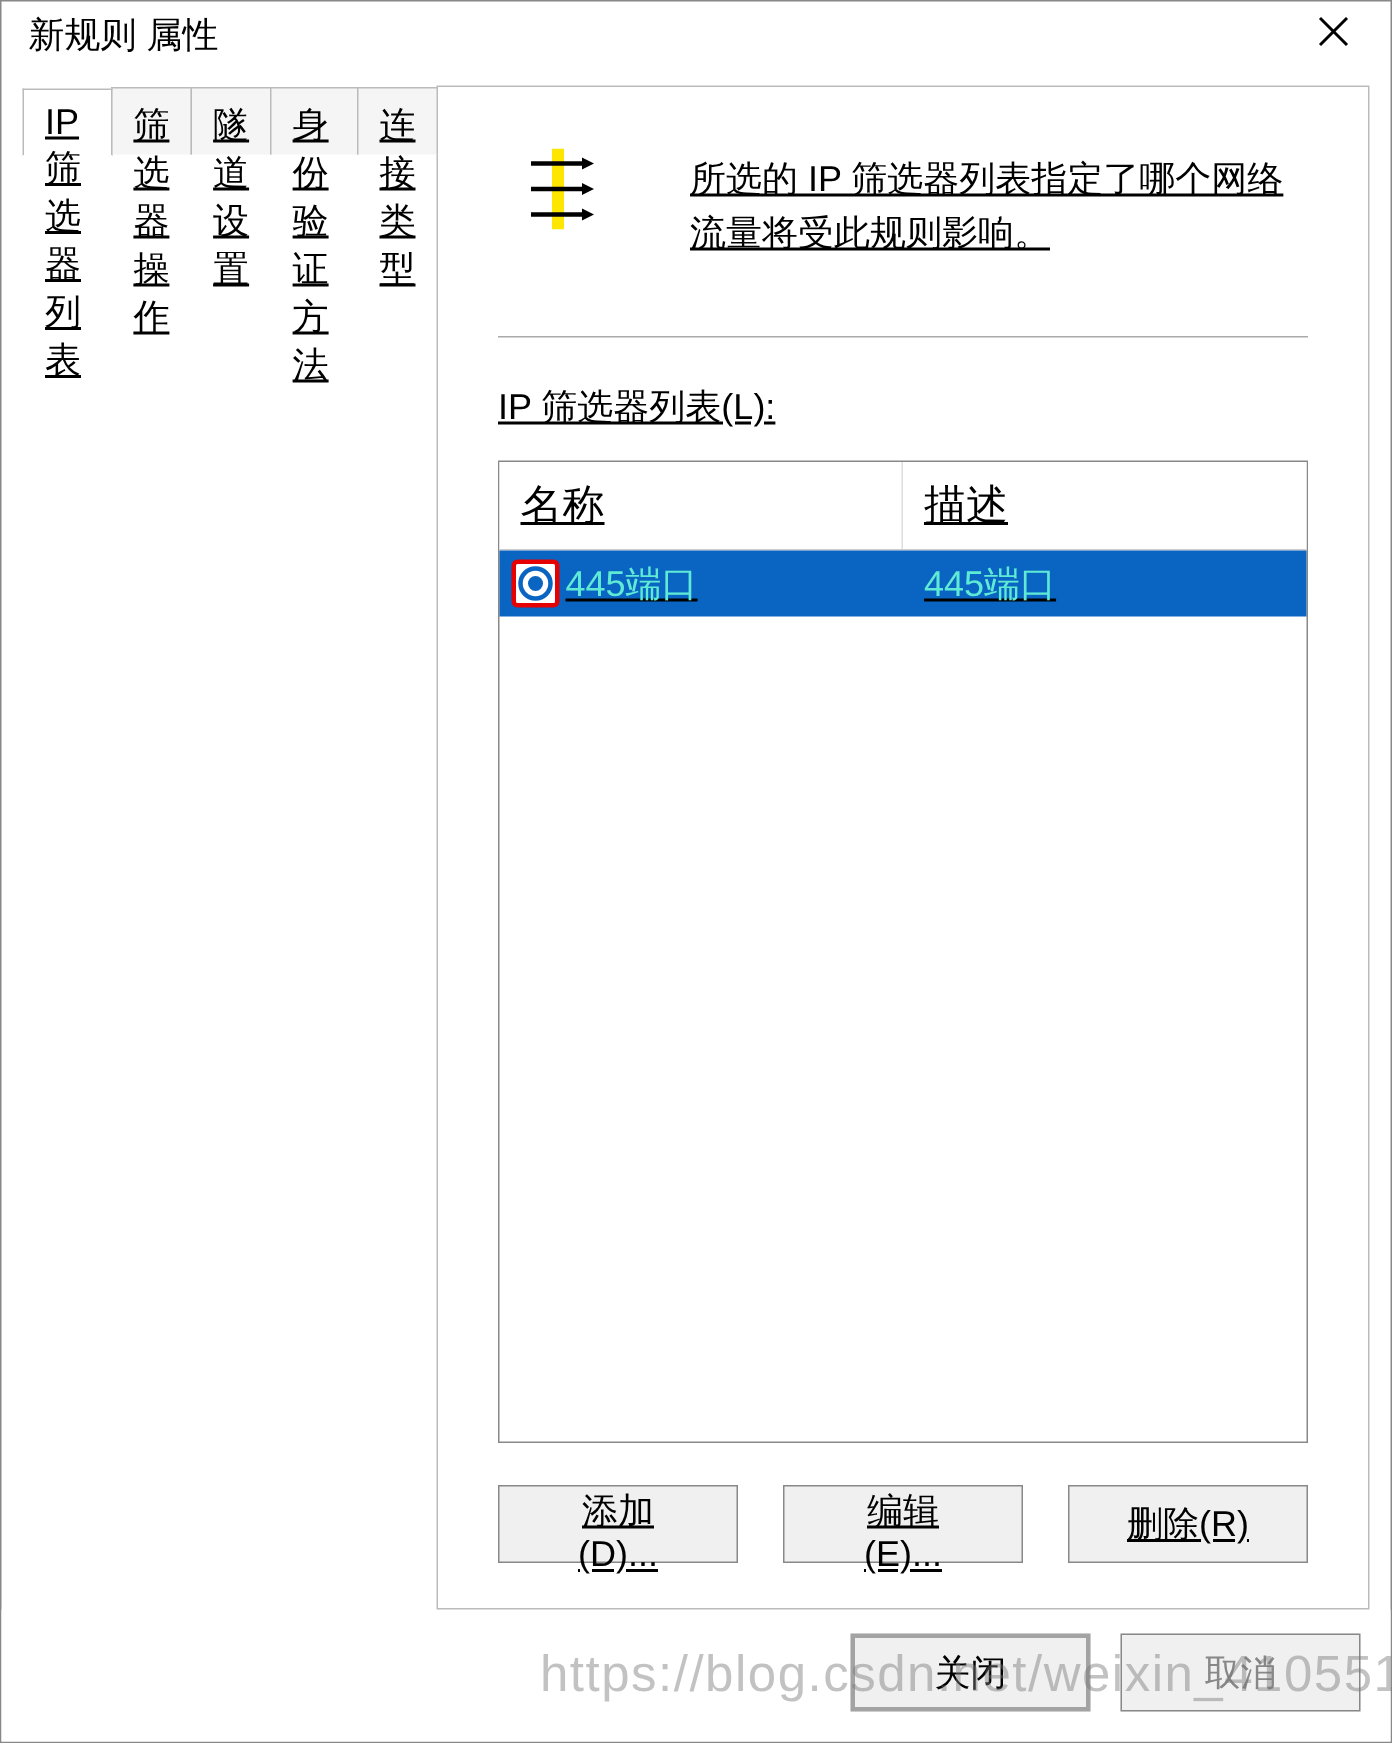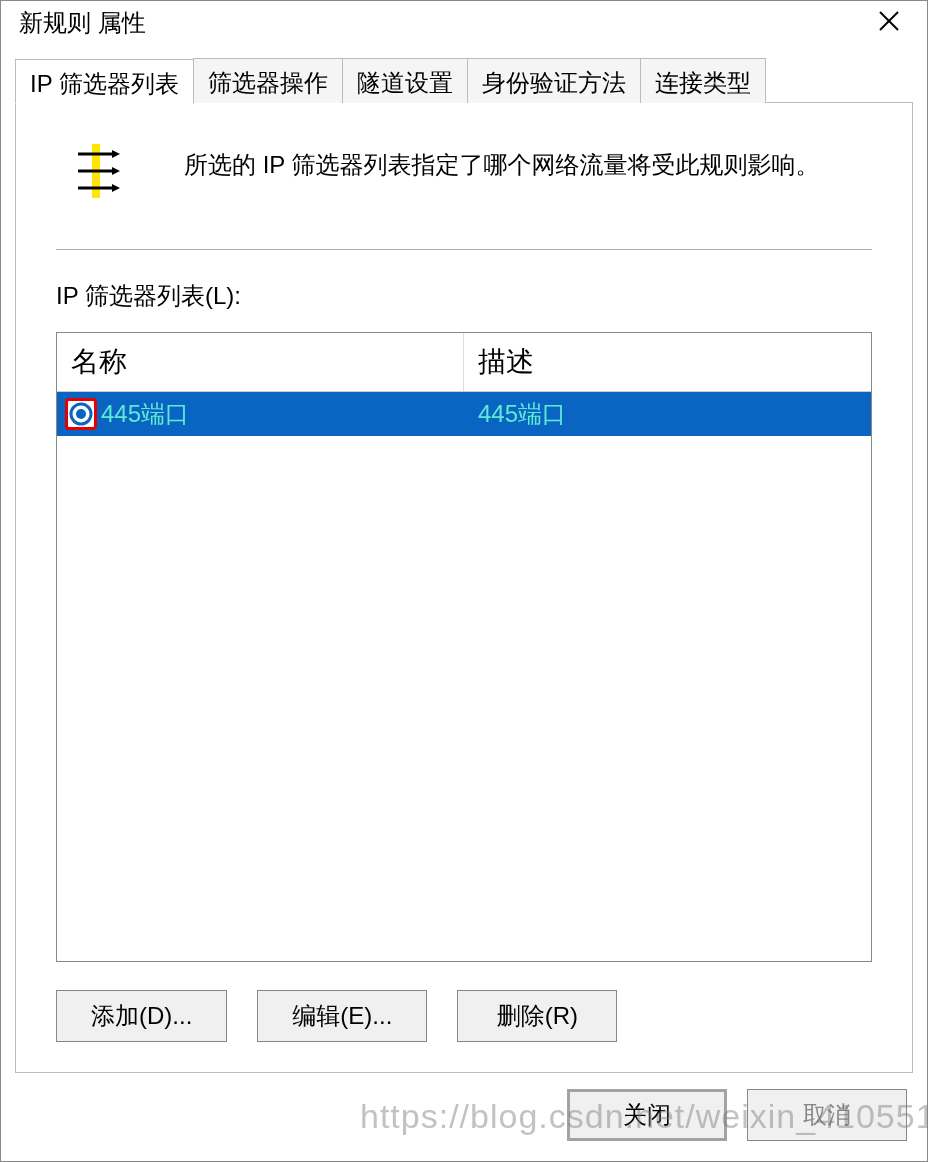--- a/index.html
+++ b/index.html
@@ -209,21 +209,21 @@
     <div class="close-btn">
       <span>
         <svg width="22" height="22" viewBox="0 0 22 22">
             <line x1="2" y1="2" x2="20" y2="20" stroke="#000" stroke-width="2"></line>
             <line x1="20" y1="2" x2="2" y2="20" stroke="#000" stroke-width="2"></line>
           </svg>
       </span>
     </div>
   </div>
 
-  <div style="flex:1; display:flex; flex-direction:column; position:relative; padding: 0 14px;">
+  <div style="flex:1; display:flex; flex-direction:row; position:relative; padding: 0 14px; text-decoration: underline;">
     <div class="tabs" style="position:relative; top:1px; left:0;">
       <div class="tab active">IP 筛选器列表</div>
       <div class="tab">筛选器操作</div>
       <div class="tab">隧道设置</div>
       <div class="tab">身份验证方法</div>
       <div class="tab">连接类型</div>
     </div>
 
     <div class="tab-panel" style="border:1px solid #bbb; border-top:1px solid #bbb; background:#fff; flex:1;">
       <div class="info-row">

